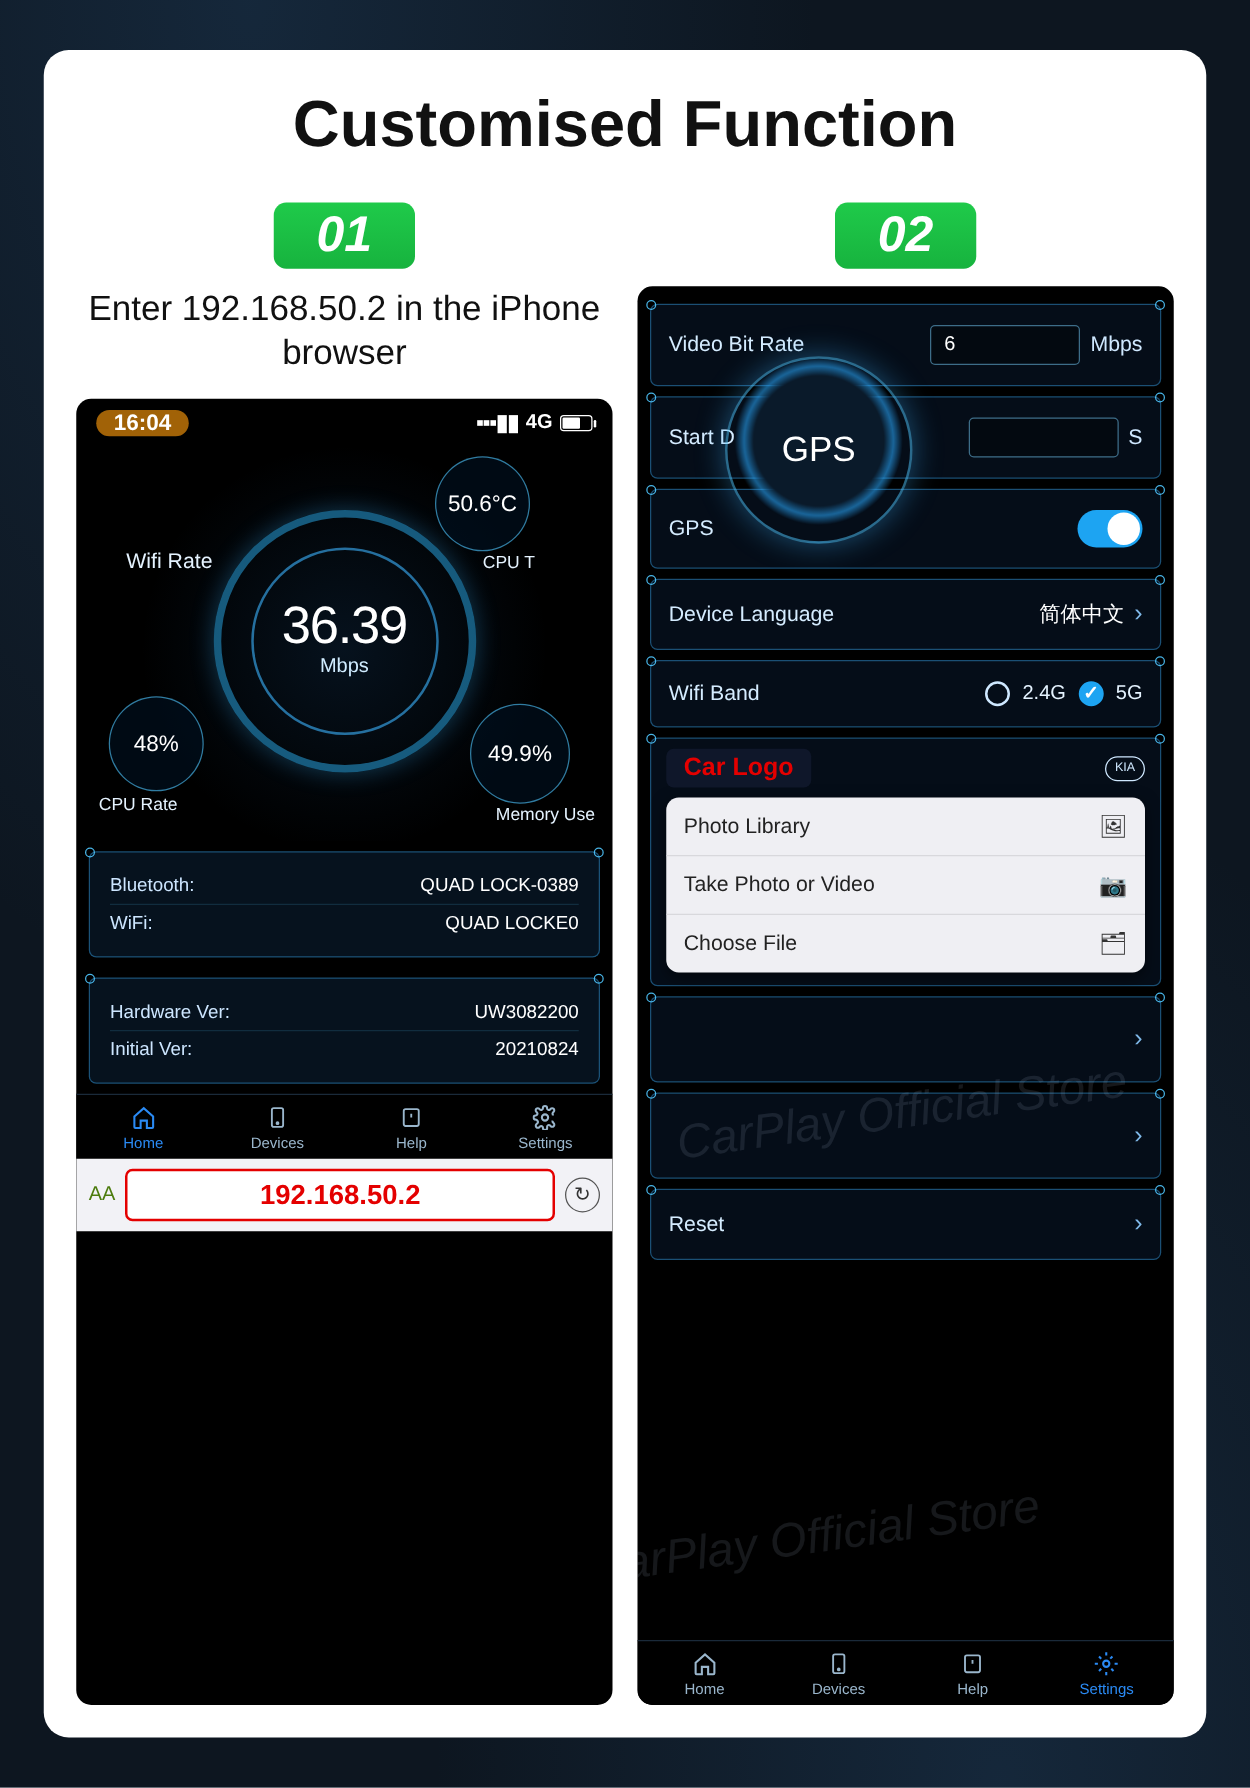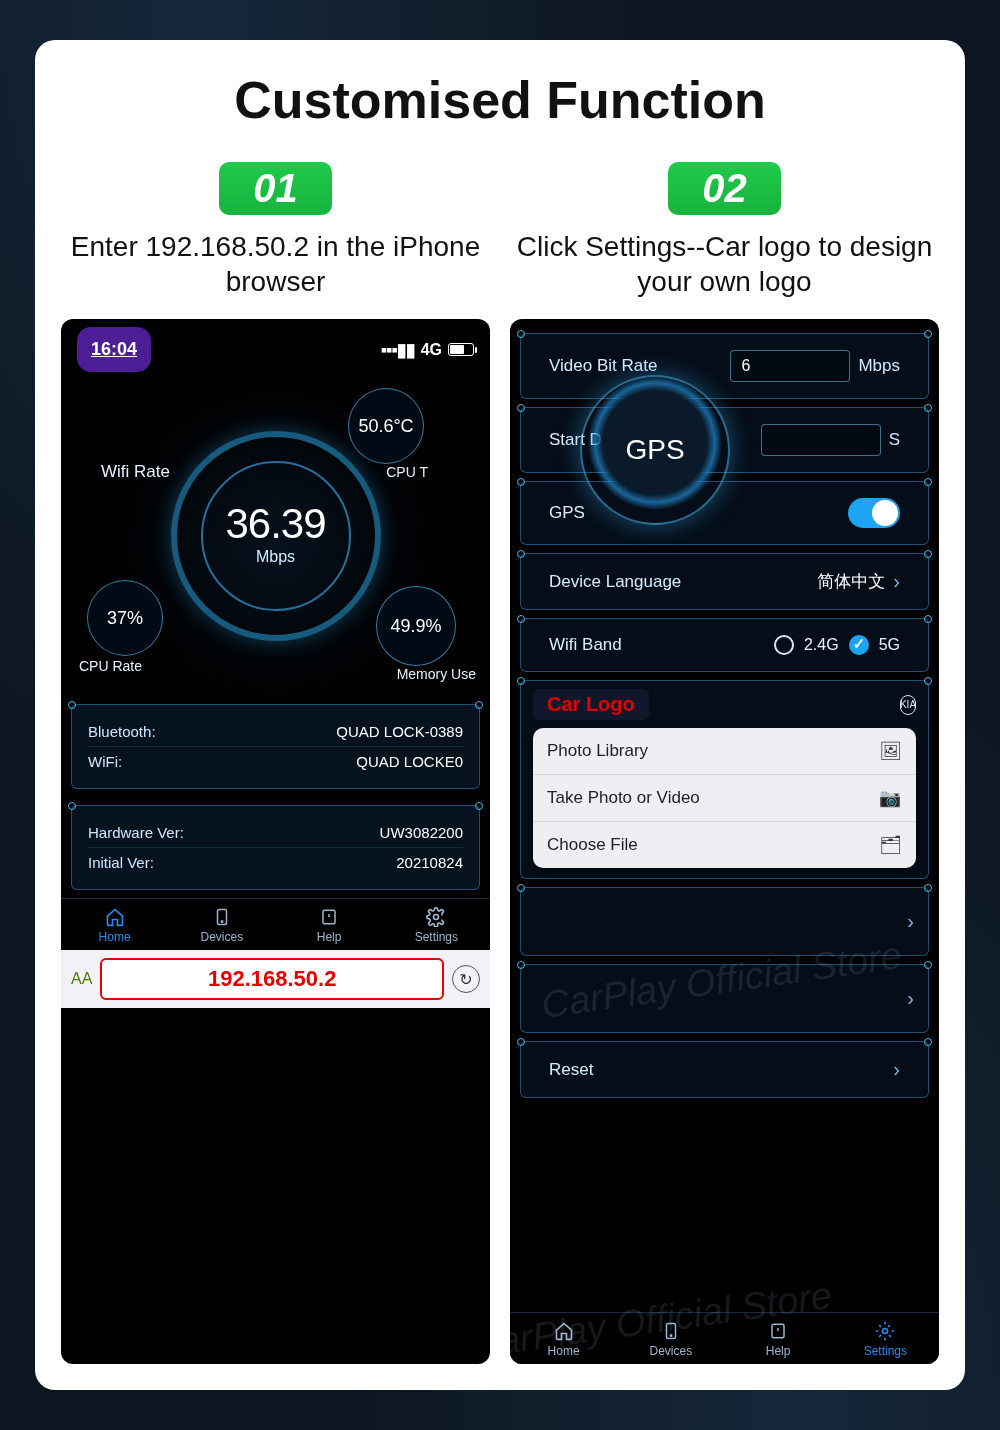--- a/index.html
+++ b/index.html
@@ -52,21 +52,21 @@
     background:#000; border-radius:12px;
     display:flex; flex-direction:column;
     overflow:hidden;
     color:#fff;
   }
   .statusbar {
     display:flex; justify-content:space-between; align-items:center;
     padding: 8px 16px 4px;
     font-size:16px;
   }
-  .time-pill { background:#4c1d95; border-radius:14px; padding:12px 14px; font-weight:600; font-size:18px;text-decoration:underline; }
+  .time-pill { background:#a16207; border-radius:14px; padding:0 14px; font-weight:600; font-size:18px; }
   .sb-right { display:flex; align-items:center; gap:6px; font-weight:600; }
   .sig-dots { letter-spacing:-1px; font-size:18px; }
   .bat { width:26px; height:13px; border:1.5px solid #fff; border-radius:3px; position:relative; }
   .bat::after { content:""; position:absolute; right:-4px; top:3px; width:2px; height:6px; background:#fff; border-radius:1px; }
   .bat-fill { position:absolute; left:1px; top:1px; bottom:1px; width:60%; background:#fff; border-radius:1px; }
 
   .dash {
     position:relative; height:320px;
     background: radial-gradient(circle at 50% 52%, rgba(40,120,200,0.15), transparent 60%);
   }
@@ -122,21 +122,21 @@
   .reload { width:28px; height:28px; border:1.5px solid #555; border-radius:50%; display:flex; align-items:center; justify-content:center; color:#333; font-size:16px; }
 
   
   .settings {
     width:100%; flex:1; background:#000; border-radius:12px; overflow:hidden;
     display:flex; flex-direction:column; color:#e5f3ff; position:relative;
   }
   .rows { flex:1; padding:6px 8px; overflow:hidden; position:relative; }
   .srow {
     border:1px solid rgba(60,180,255,0.4); border-radius:6px;
-    padding: 16px 28px; margin:8px 2px; font-size:17px;
+    padding: 16px 14px; margin:8px 2px; font-size:17px;
     display:flex; align-items:center; justify-content:space-between;
     background: rgba(8,22,40,0.6);
     position: relative;
   }
   .srow::before, .srow::after { content:""; position:absolute; width:6px; height:6px; border:1px solid rgba(80,200,255,0.9); border-radius:50%; }
   .srow::before { left:-4px; top:-4px; } .srow::after { right:-4px; top:-4px; }
   .srow .lbl { color:#d5ecff; }
   .srow .val { color:#fff; display:flex; align-items:center; gap:8px; }
   .inputbox { border:1px solid rgba(120,210,255,0.5); border-radius:4px; padding:6px 10px; min-width:120px; background:rgba(0,0,0,0.3); color:#fff; font-size:16px; }
   .unit { color:#cfe8ff; }
@@ -162,21 +162,21 @@
 
   .carlogo-row {
     border:1px solid rgba(60,180,255,0.4); border-radius:6px;
     padding: 8px 12px 10px; margin:8px 2px;
     background: rgba(8,22,40,0.6); position:relative;
   }
   .carlogo-row::before, .carlogo-row::after { content:""; position:absolute; width:6px; height:6px; border:1px solid rgba(80,200,255,0.9); border-radius:50%; }
   .carlogo-row::before { left:-4px; top:-4px; } .carlogo-row::after { right:-4px; top:-4px; }
   .carlogo-head { display:flex; justify-content:space-between; align-items:center; margin-bottom:8px; }
   .carlogo-pill { background:#0f172a; color:#e40000; font-weight:800; padding:4px 14px; border-radius:6px; font-size:20px; }
-  .brand-badge { width:16px; height:20px; border:1.5px solid #cfe8ff; border-radius:10px; font-size:10px; display:flex; align-items:center; justify-content:center; color:#cfe8ff; }
+  .brand-badge { width:32px; height:20px; border:1.5px solid #cfe8ff; border-radius:10px; font-size:10px; display:flex; align-items:center; justify-content:center; color:#cfe8ff; }
   .popup {
     background:#efeff3; border-radius:10px; overflow:hidden; color:#222;
     box-shadow: 0 4px 12px rgba(0,0,0,0.5);
   }
   .popup-item {
     display:flex; justify-content:space-between; align-items:center;
     padding:12px 14px; font-size:17px;
   }
   .popup-item + .popup-item { border-top:1px solid #d8d8dc;justify-content:space-between; }
   .pico { font-size:18px; color:#333; }
@@ -217,21 +217,21 @@
           <div class="wifi-rate-lbl">Wifi Rate</div>
           <div class="center-val">
             <div class="big">36.39</div>
             <div class="sub">Mbps</div>
           </div>
           <div class="gauge g-cput">
             <div class="g-val">50.6°C</div>
           </div>
           <div class="cput-lbl">CPU T</div>
           <div class="gauge g-cpur">
-            <div class="g-val">37%</div>
+            <div class="g-val">48%</div>
           </div>
           <div class="cpur-lbl">CPU Rate</div>
           <div class="gauge g-mem">
             <div class="g-val">49.9%</div>
           </div>
           <div class="mem-lbl">Memory Use</div>
         </div>
 
         <div class="panel">
           <div class="kv">
@@ -298,21 +298,20 @@
           <div class="url-field">192.168.50.2</div>
           <div class="reload">
             <span>↻</span>
           </div>
         </div>
       </div>
     </div>
 
     <div class="col">
       <div class="step-badge">02</div>
-      <div class="caption">Click Settings--Car logo to design your own logo</div>
 
       <div class="settings">
         <div class="rows">
           <div class="gps-bubble">
             <span>GPS</span>
           </div>
 
           <div class="srow">
             <span class="lbl">Video Bit Rate</span>
             <span class="val">

